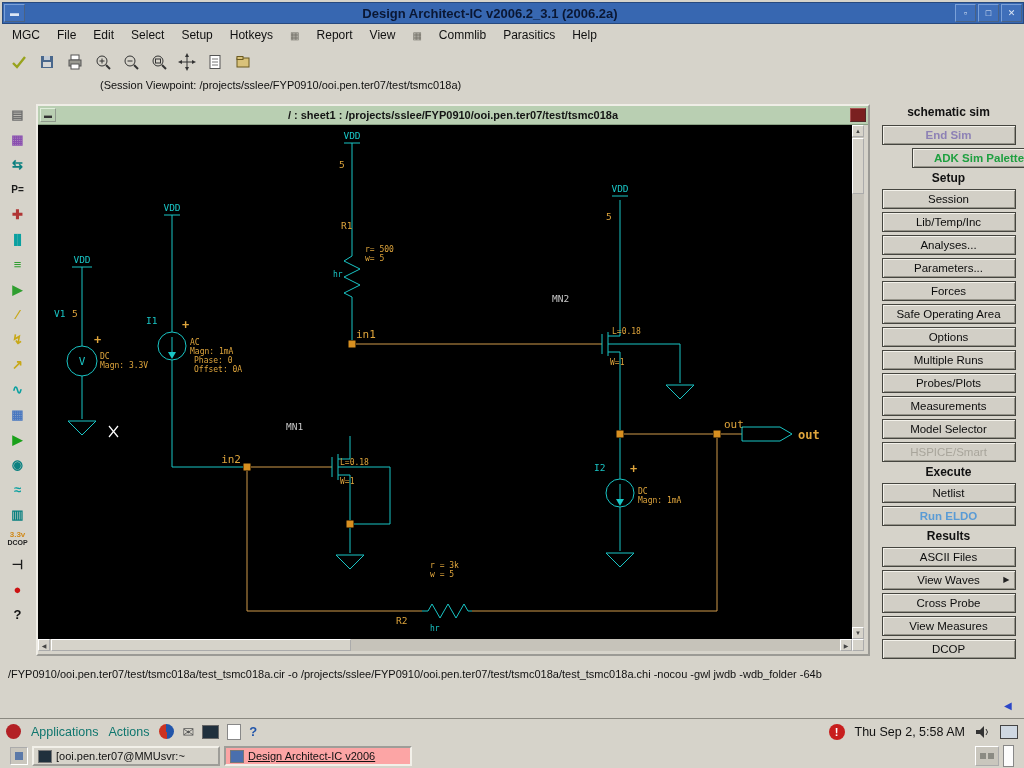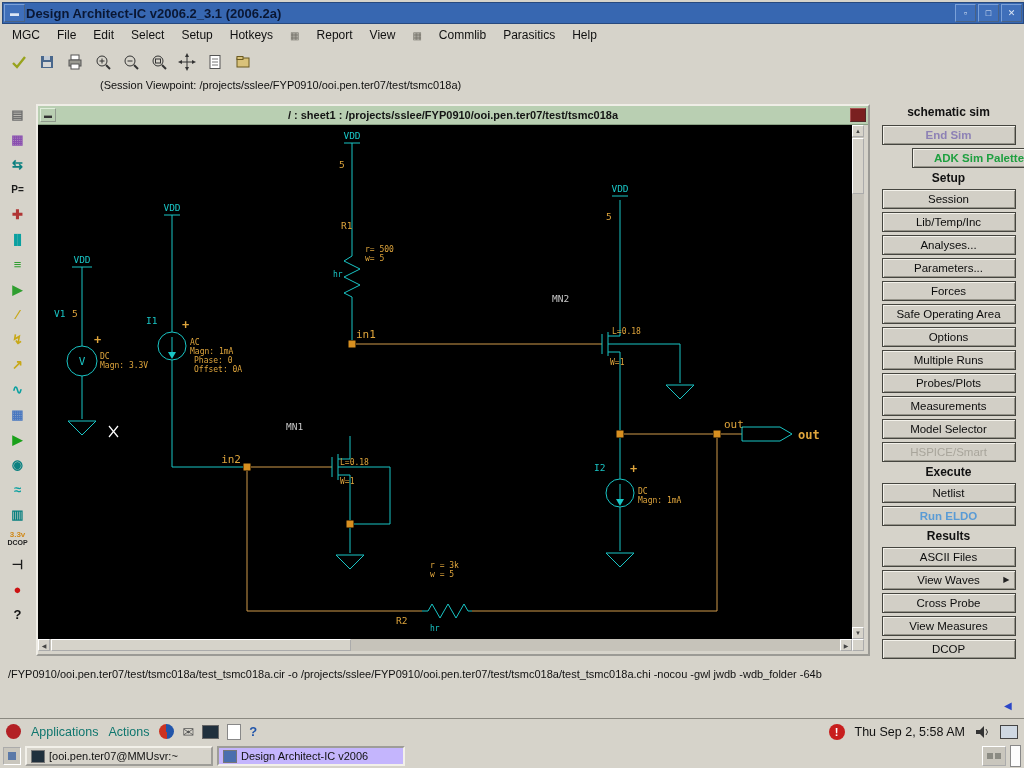--- a/index.html
+++ b/index.html
@@ -4,21 +4,21 @@
 <style>
   html,body{margin:0;padding:0;width:1024px;height:768px;overflow:hidden;
     background:#d6d3ca;font-family:"Liberation Sans",sans-serif;color:#111;}
   .abs{position:absolute;}
 
   
   #titlebar{left:2px;top:2px;width:1020px;height:20px;background:#3767b1;
     display:flex;align-items:center;border:1px solid #27497e;}
   .tb-btn{width:19px;height:16px;margin:0 1px;background:#3f6fba;border:1px outset #7aa0d8;
     color:#dce6f5;font-size:9px;display:flex;align-items:center;justify-content:center;}
-  #title-text{flex:1;text-align:left;font-size:13px;font-weight:bold;color:#0a1733;}
+  #title-text{flex:1;text-align:center;font-size:13px;font-weight:bold;color:#0a1733;}
 
   #menubar{left:2px;top:24px;width:1020px;height:22px;display:flex;align-items:center;
     gap:17px;padding-left:10px;font-size:12px;background:#d6d3ca;}
   .menu-item{cursor:default;}
   .menu-grid{font-size:10px;color:#6f6d64;}
 
   #toolbar{left:2px;top:48px;width:1020px;height:27px;display:flex;align-items:center;
     gap:5px;padding-left:5px;}
   .ti{width:23px;height:23px;display:flex;align-items:center;justify-content:center;}
 
@@ -84,28 +84,28 @@
   .tk-menu{font-size:12.5px;color:#0f766e;}
   .tk-iconbox{display:flex;align-items:center;gap:8px;}
   .round{width:15px;height:15px;border-radius:50%;}
   .tk-spacer{flex:1;}
   #alert-icon{width:16px;height:16px;border-radius:50%;background:#c81e1e;color:#fff;
     font-size:11px;font-weight:bold;display:flex;align-items:center;justify-content:center;}
   #clock{font-size:12.5px;}
   .mini-display{width:16px;height:12px;border:1px solid #444;background:#cfd8e2;}
 
   #windowrow{left:0;top:744px;width:1024px;height:24px;background:#d6d3ca;display:flex;
-    align-items:center;gap:4px;padding:0 3px;box-sizing:border-box;font-size:11px;}
+    align-items:center;gap:4px;padding:0 10px;box-sizing:border-box;font-size:11px;}
   .pager{width:18px;height:18px;background:#c9c6bd;border:1px inset #fff;box-sizing:border-box;
     display:flex;align-items:center;justify-content:center;}
   .pager span{width:8px;height:8px;background:#5b79a8;display:block;}
   .taskbtn{height:20px;width:188px;display:flex;align-items:center;gap:4px;padding:0 4px;
     background:#d6d3ca;border:2px outset #f2f0e9;box-sizing:border-box;white-space:nowrap;
     overflow:hidden;}
-  .taskbtn.pressed{background:#c4b5fd;border:2px inset #f2f0e9;}
+  .taskbtn.pressed{background:#fca5a5;border:2px inset #f2f0e9;text-decoration:underline;}
   .term-ic{width:12px;height:11px;background:#20303d;border:1px solid #777;}
   .da-ic{width:12px;height:11px;background:#4a6fae;border:1px solid #777;}
   .wr-spacer{flex:1;}
   .wr-mini{width:24px;height:20px;background:#c9c6bd;border:1px outset #fff;box-sizing:border-box;
     display:flex;align-items:center;justify-content:center;gap:2px;}
   .wr-mini i{width:6px;height:6px;background:#8b8b83;display:block;}
   .wr-white{width:11px;height:22px;background:#fcfcfc;border:1px solid #888;box-sizing:border-box;}
 
   
   text{font-family:"DejaVu Sans Mono","Liberation Mono",monospace;}

